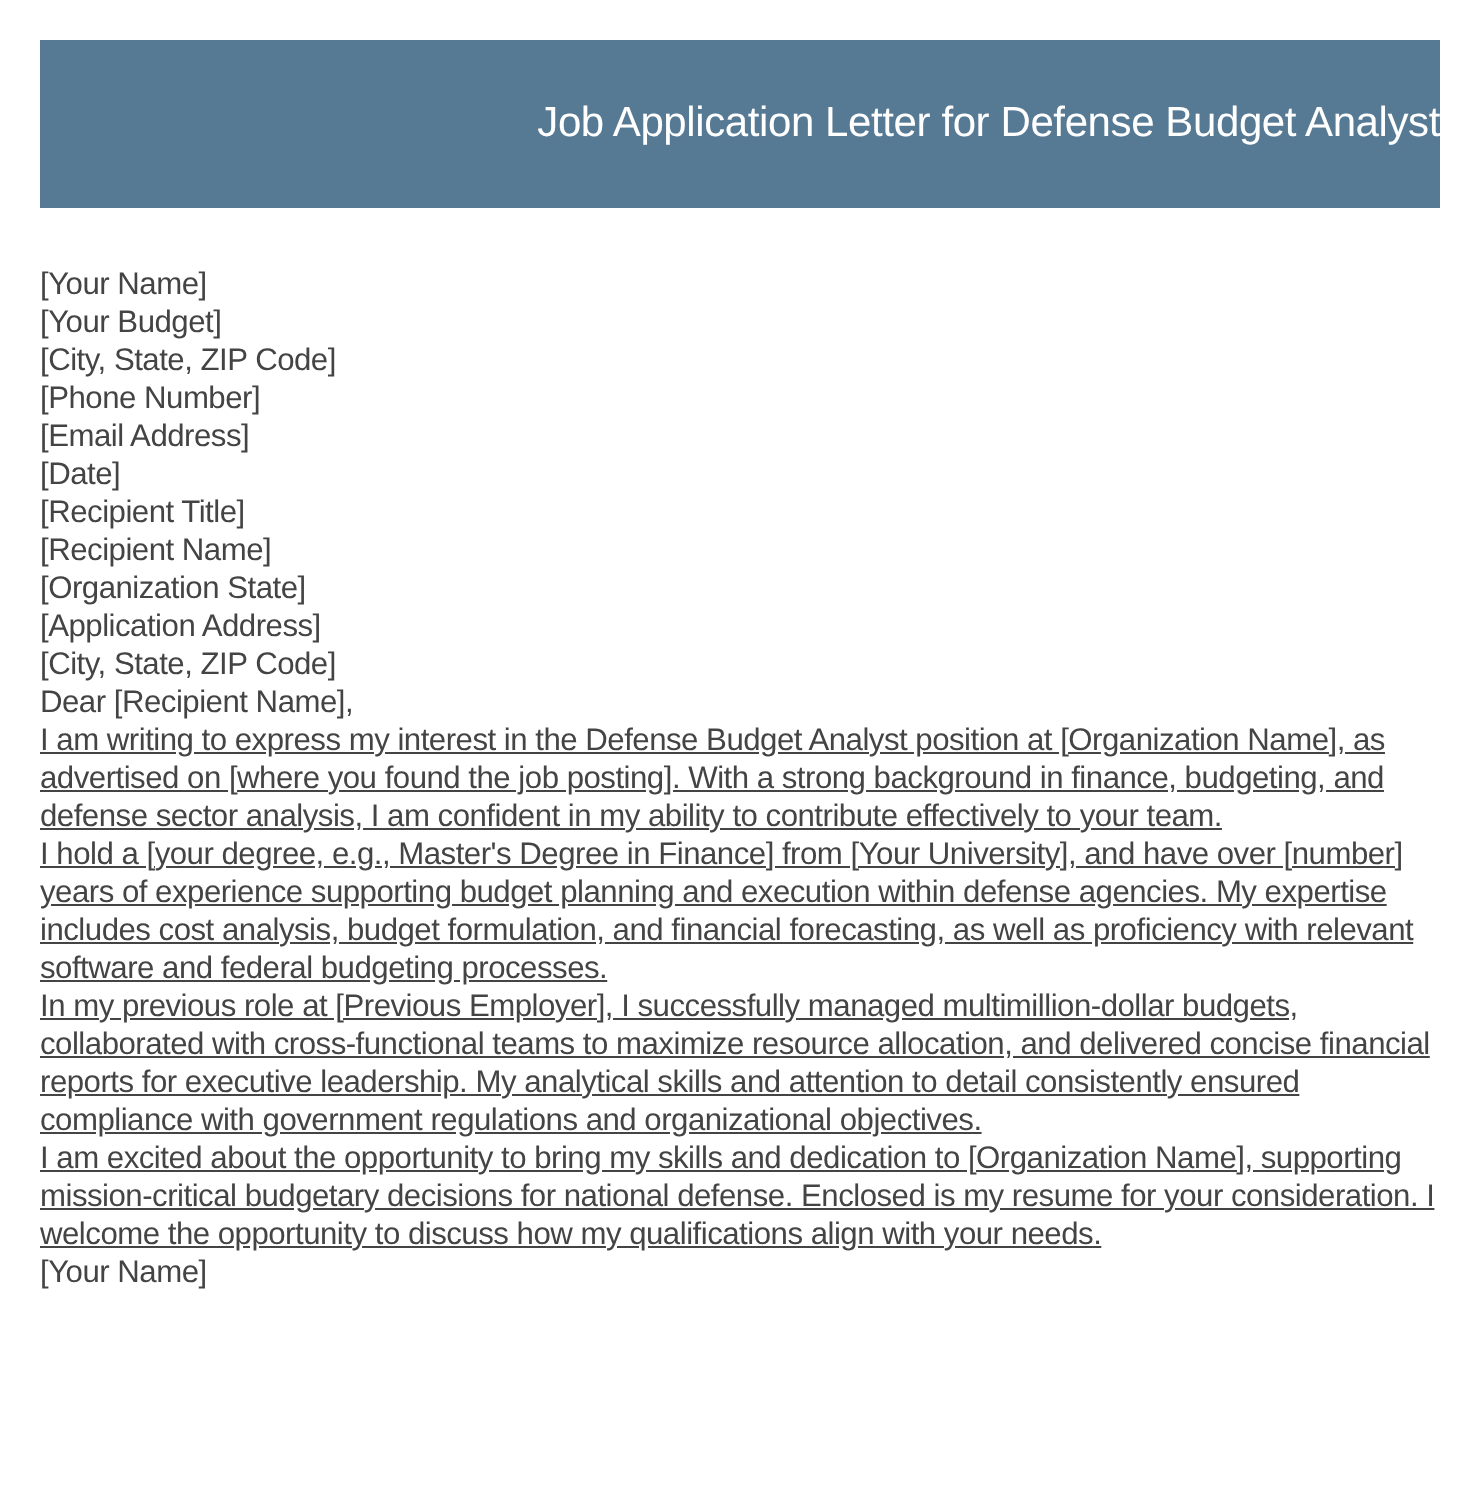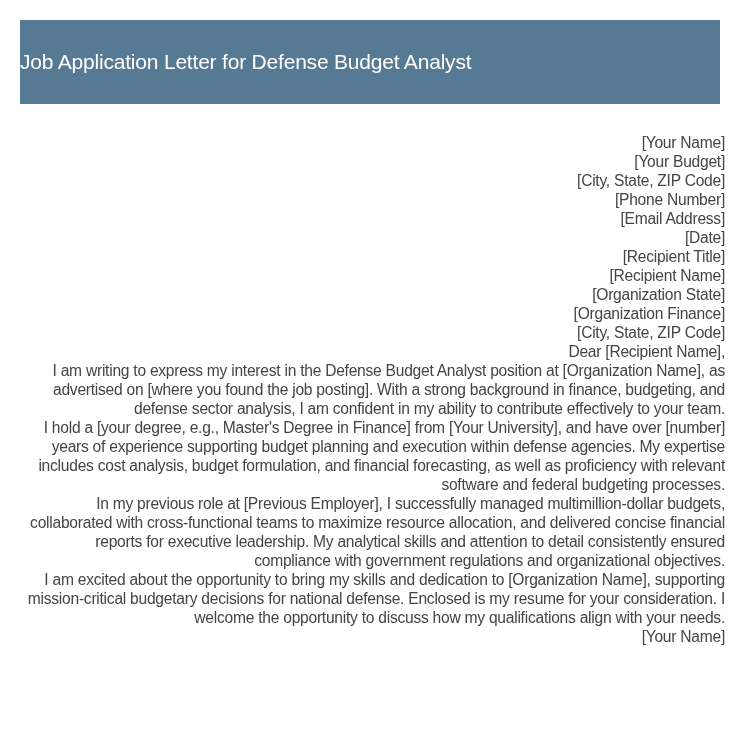--- a/index.html
+++ b/index.html
@@ -1,47 +1,47 @@
 <!DOCTYPE html>
 <html><head>
 <meta charset="utf-8">
 <style>
   html, body { margin: 0; padding: 0; background: #ffffff; }
   body { width: 740px; height: 743px; overflow: hidden; font-family: "Liberation Sans", sans-serif; }
   .header {
     position: absolute; left: 20px; top: 20px; width: 700px; height: 84px;
     background: #577a94; color: #ffffff;
-    display: flex; align-items: center; justify-content: flex-start;
+    display: flex; align-items: center; justify-content: flex-end;
     font-size: 21px; letter-spacing: -0.2px;
   }
   .body {
     position: absolute; left: 20px; top: 133px; width: 705px;
-    color: #444444; font-size: 15.6px; line-height: 19px; letter-spacing: -0.25px; text-align: right;
+    color: #444444; font-size: 15.6px; line-height: 19px; letter-spacing: -0.25px;
   }
   .line { display: block; white-space: nowrap; }
-  .para { display: block; }
+  .para { display: block; text-decoration: underline; }
 </style>
 </head>
 <body>
 
 <div class="header">
   <span>Job Application Letter for Defense Budget Analyst</span>
 </div>
 
 <div class="body">
   <span class="line">[Your Name]</span>
   <span class="line">[Your Budget]</span>
   <span class="line">[City, State, ZIP Code]</span>
   <span class="line">[Phone Number]</span>
   <span class="line">[Email Address]</span>
   <span class="line">[Date]</span>
   <span class="line">[Recipient Title]</span>
   <span class="line">[Recipient Name]</span>
   <span class="line">[Organization State]</span>
-  <span class="line">[Organization Finance]</span>
+  <span class="line">[Application Address]</span>
   <span class="line">[City, State, ZIP Code]</span>
   <span class="line">Dear [Recipient Name],</span>
   <span class="para">I am writing to express my interest in the Defense Budget Analyst position at [Organization Name], as advertised on [where you found the job posting]. With a strong background in finance, budgeting, and defense sector analysis, I am confident in my ability to contribute effectively to your team.</span>
   <span class="para">I hold a [your degree, e.g., Master's Degree in Finance] from [Your University], and have over [number] years of experience supporting budget planning and execution within defense agencies. My expertise includes cost analysis, budget formulation, and financial forecasting, as well as proficiency with relevant software and federal budgeting processes.</span>
   <span class="para">In my previous role at [Previous Employer], I successfully managed multimillion-dollar budgets, collaborated with cross-functional teams to maximize resource allocation, and delivered concise financial reports for executive leadership. My analytical skills and attention to detail consistently ensured compliance with government regulations and organizational objectives.</span>
   <span class="para">I am excited about the opportunity to bring my skills and dedication to [Organization Name], supporting mission-critical budgetary decisions for national defense. Enclosed is my resume for your consideration. I welcome the opportunity to discuss how my qualifications align with your needs.</span>
   <span class="line">[Your Name]</span>
 </div>
 
 </body></html>

